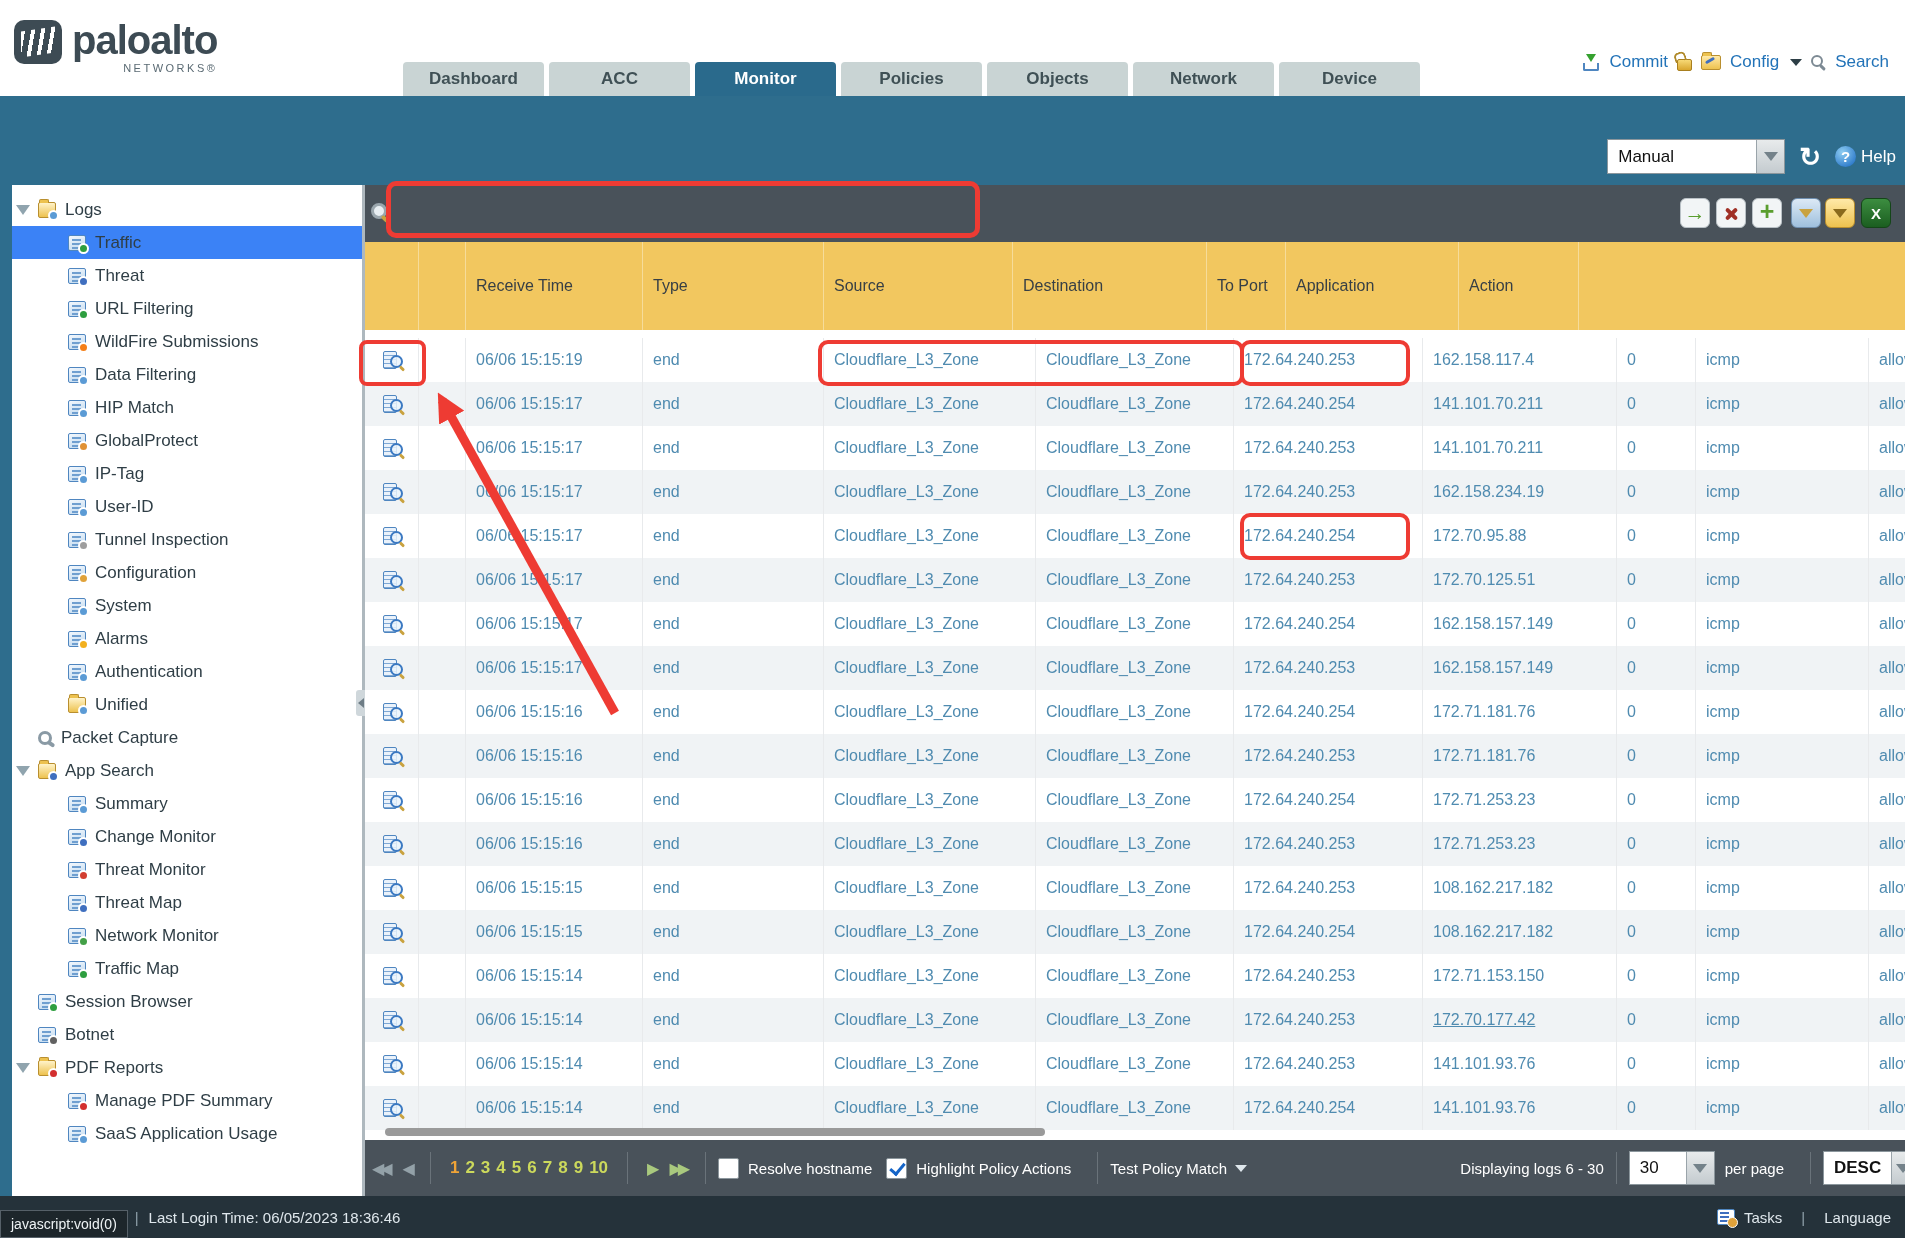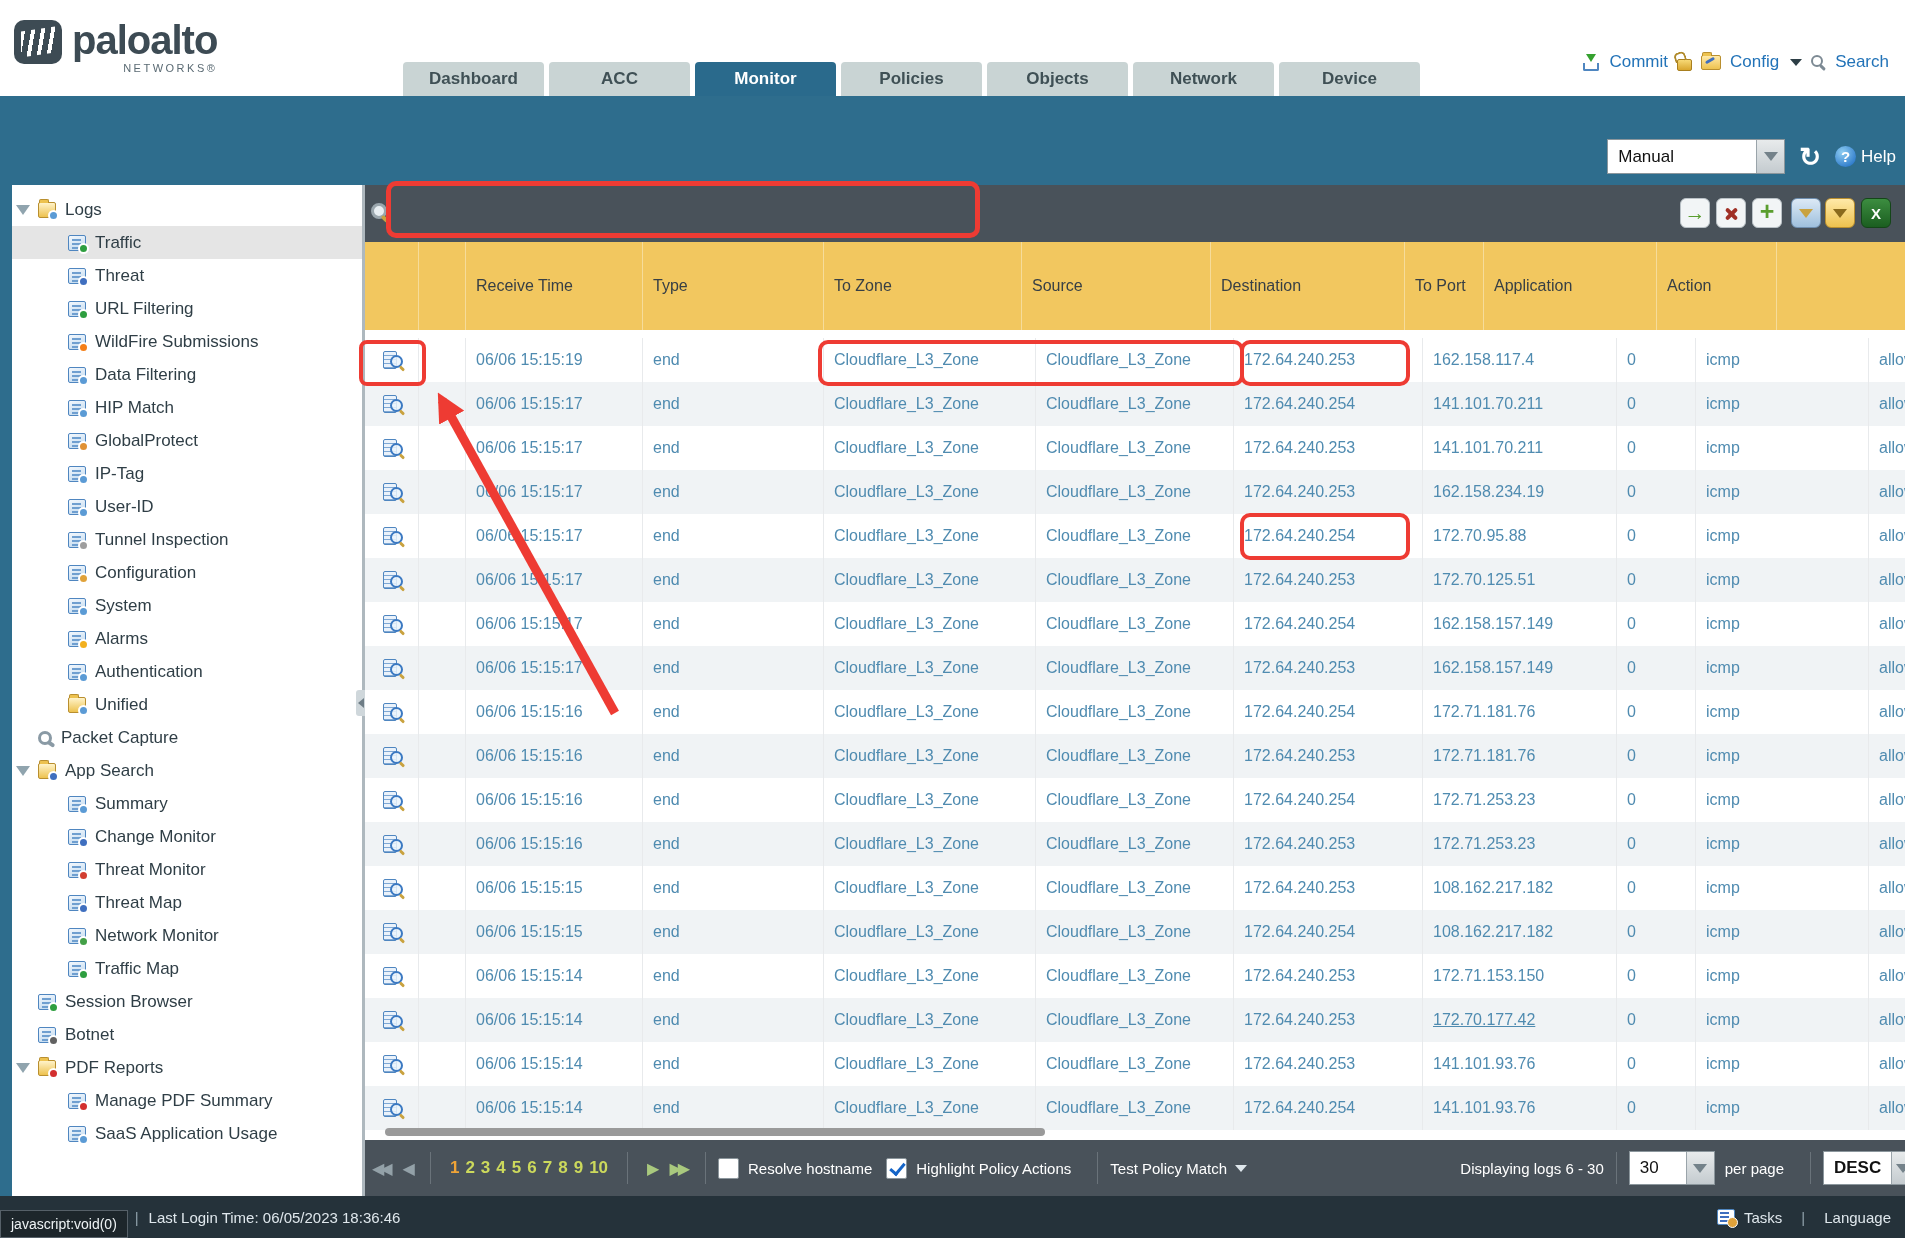--- a/index.html
+++ b/index.html
@@ -84,21 +84,21 @@
   .fb-load::after{content:"";width:0;height:0;border-left:7px solid transparent;border-right:7px solid transparent;
      border-top:9px solid #8a6a1d}
   .fb-excel{left:1496px;background:linear-gradient(#3c8d40,#1b5e20);border-color:#144618;color:#fff;
      font-size:15px;font-weight:bold}
   .fb-excel::after{content:"X"}
   
   .sidebar{position:absolute;left:0;top:185px;width:362px;height:1011px;background:#fff;overflow:hidden}
   .sidebar-strip{position:absolute;left:0;top:0;width:12px;height:100%;background:#2e6d8d}
   .tree{position:absolute;left:12px;top:8px;right:0}
   .tree-item{height:33px;display:flex;align-items:center;font-size:17px;color:#2f3e46;cursor:pointer;white-space:nowrap}
-  .tree-item.selected{background:#e5e5e5}
+  .tree-item.selected{background:#3b82f6}
   .lead{display:inline-flex;align-items:center;justify-content:flex-start;flex:0 0 auto}
   .lvl0 .lead{width:26px;padding-left:4px;box-sizing:border-box}
   .lvl1 .lead{width:56px}
   .tree-caret{width:0;height:0;border-left:7px solid transparent;border-right:7px solid transparent;
      border-top:10px solid #90a4ae}
   .tree-label{margin-left:9px}
   .ti{position:relative;width:18px;height:16px;flex:0 0 18px;border-radius:2px;box-sizing:border-box;
       background:linear-gradient(160deg,#f3f8fd,#bdd7ee);border:1px solid #4f86c0}
   .ti::before{content:"";position:absolute;left:3px;top:3px;width:9px;height:2px;background:#6f9fd0;
       box-shadow:0 4px 0 #6f9fd0,0 8px 0 #6f9fd0}
@@ -402,21 +402,20 @@
     </div>
 </div>
 <div class="splitter"></div>
 <div class="split-handle"></div>
 
 <div class="gridhead">
     <div class="hc" style="width: 54px;"></div>
     <div class="hc" style="width: 47px;"></div>
     <div class="hc" style="width: 177px;">Receive Time</div>
     <div class="hc" style="width: 181px;">Type</div>
-    <div class="hc" style="width: 198px;">To Zone</div>
     <div class="hc" style="width: 189px;">Source</div>
     <div class="hc" style="width: 194px;">Destination</div>
     <div class="hc" style="width: 79px;">To Port</div>
     <div class="hc" style="width: 173px;">Application</div>
     <div class="hc" style="width: 120px;">Action</div>
   </div>
 <div class="rows">
     <div class="row">
       <div class="cell c-icon" style="width: 54px;">
         <span class="doc-mag">

